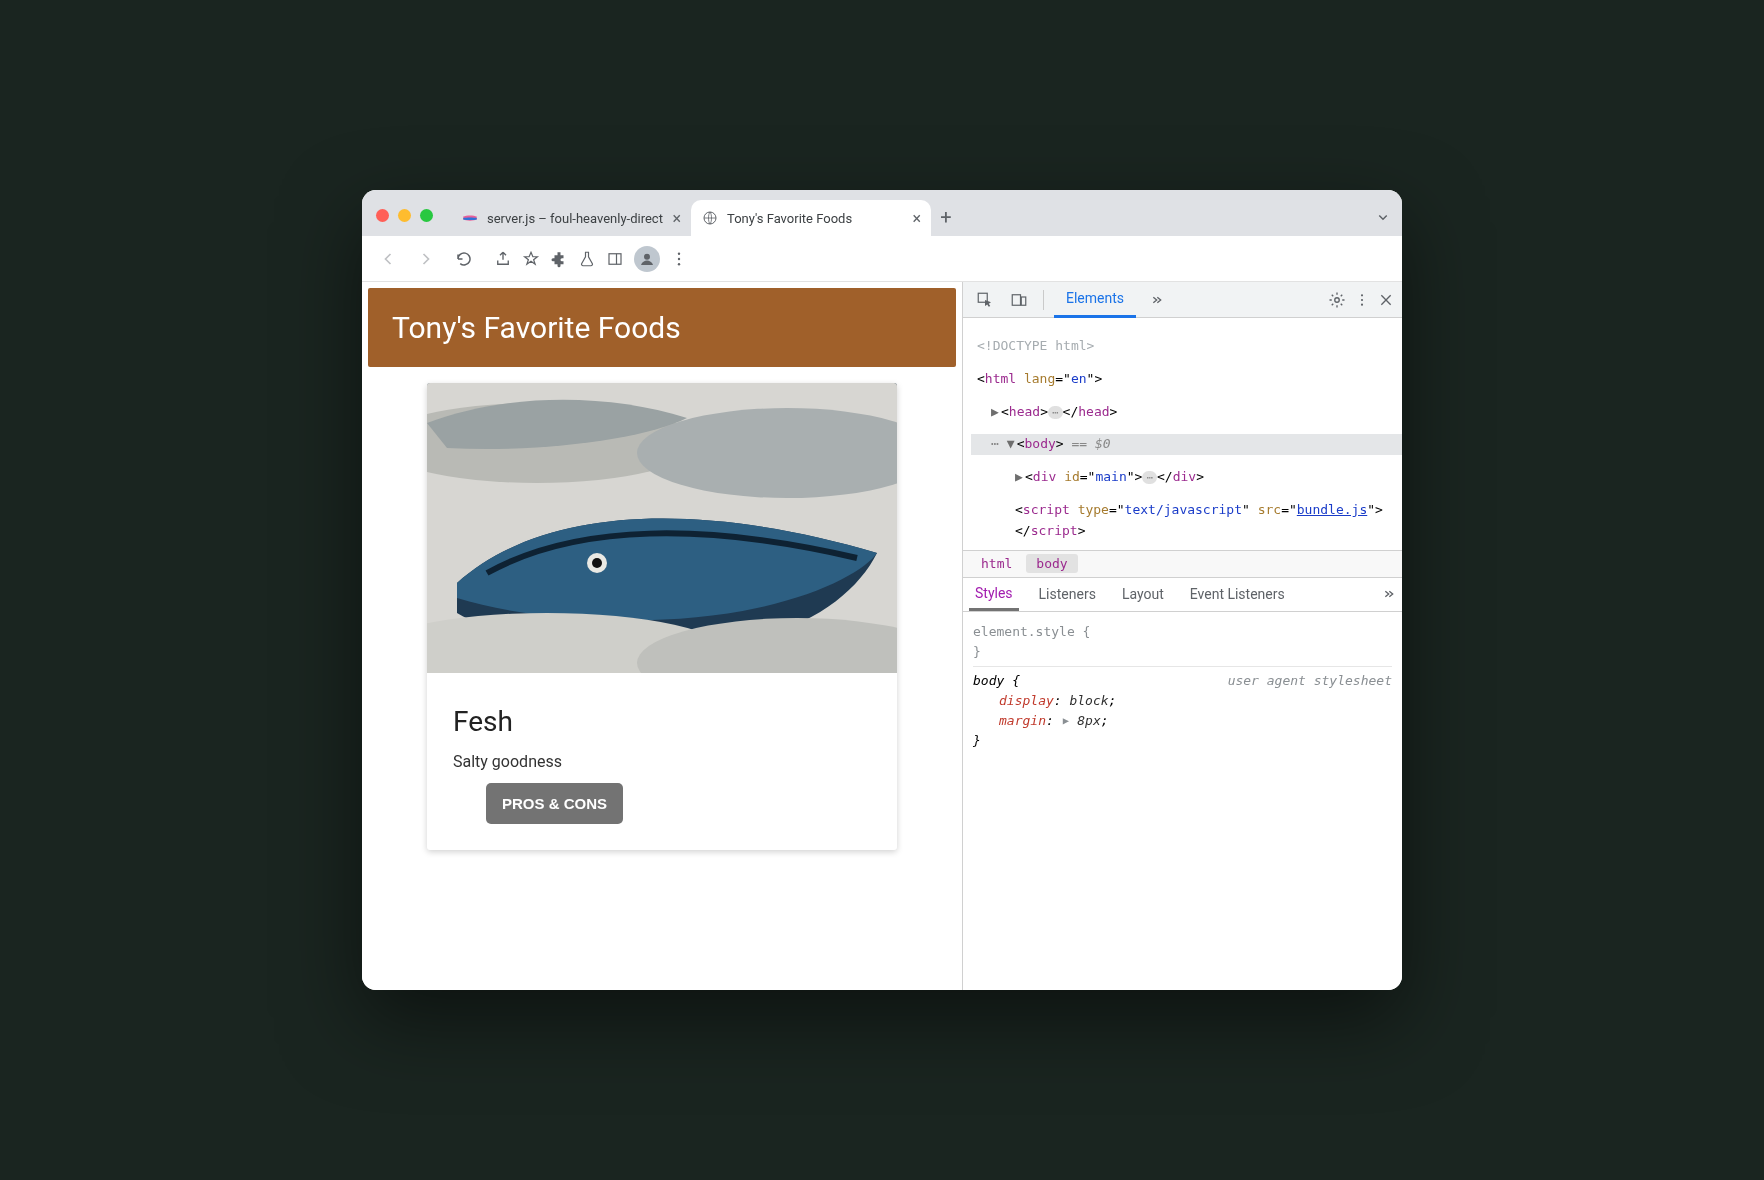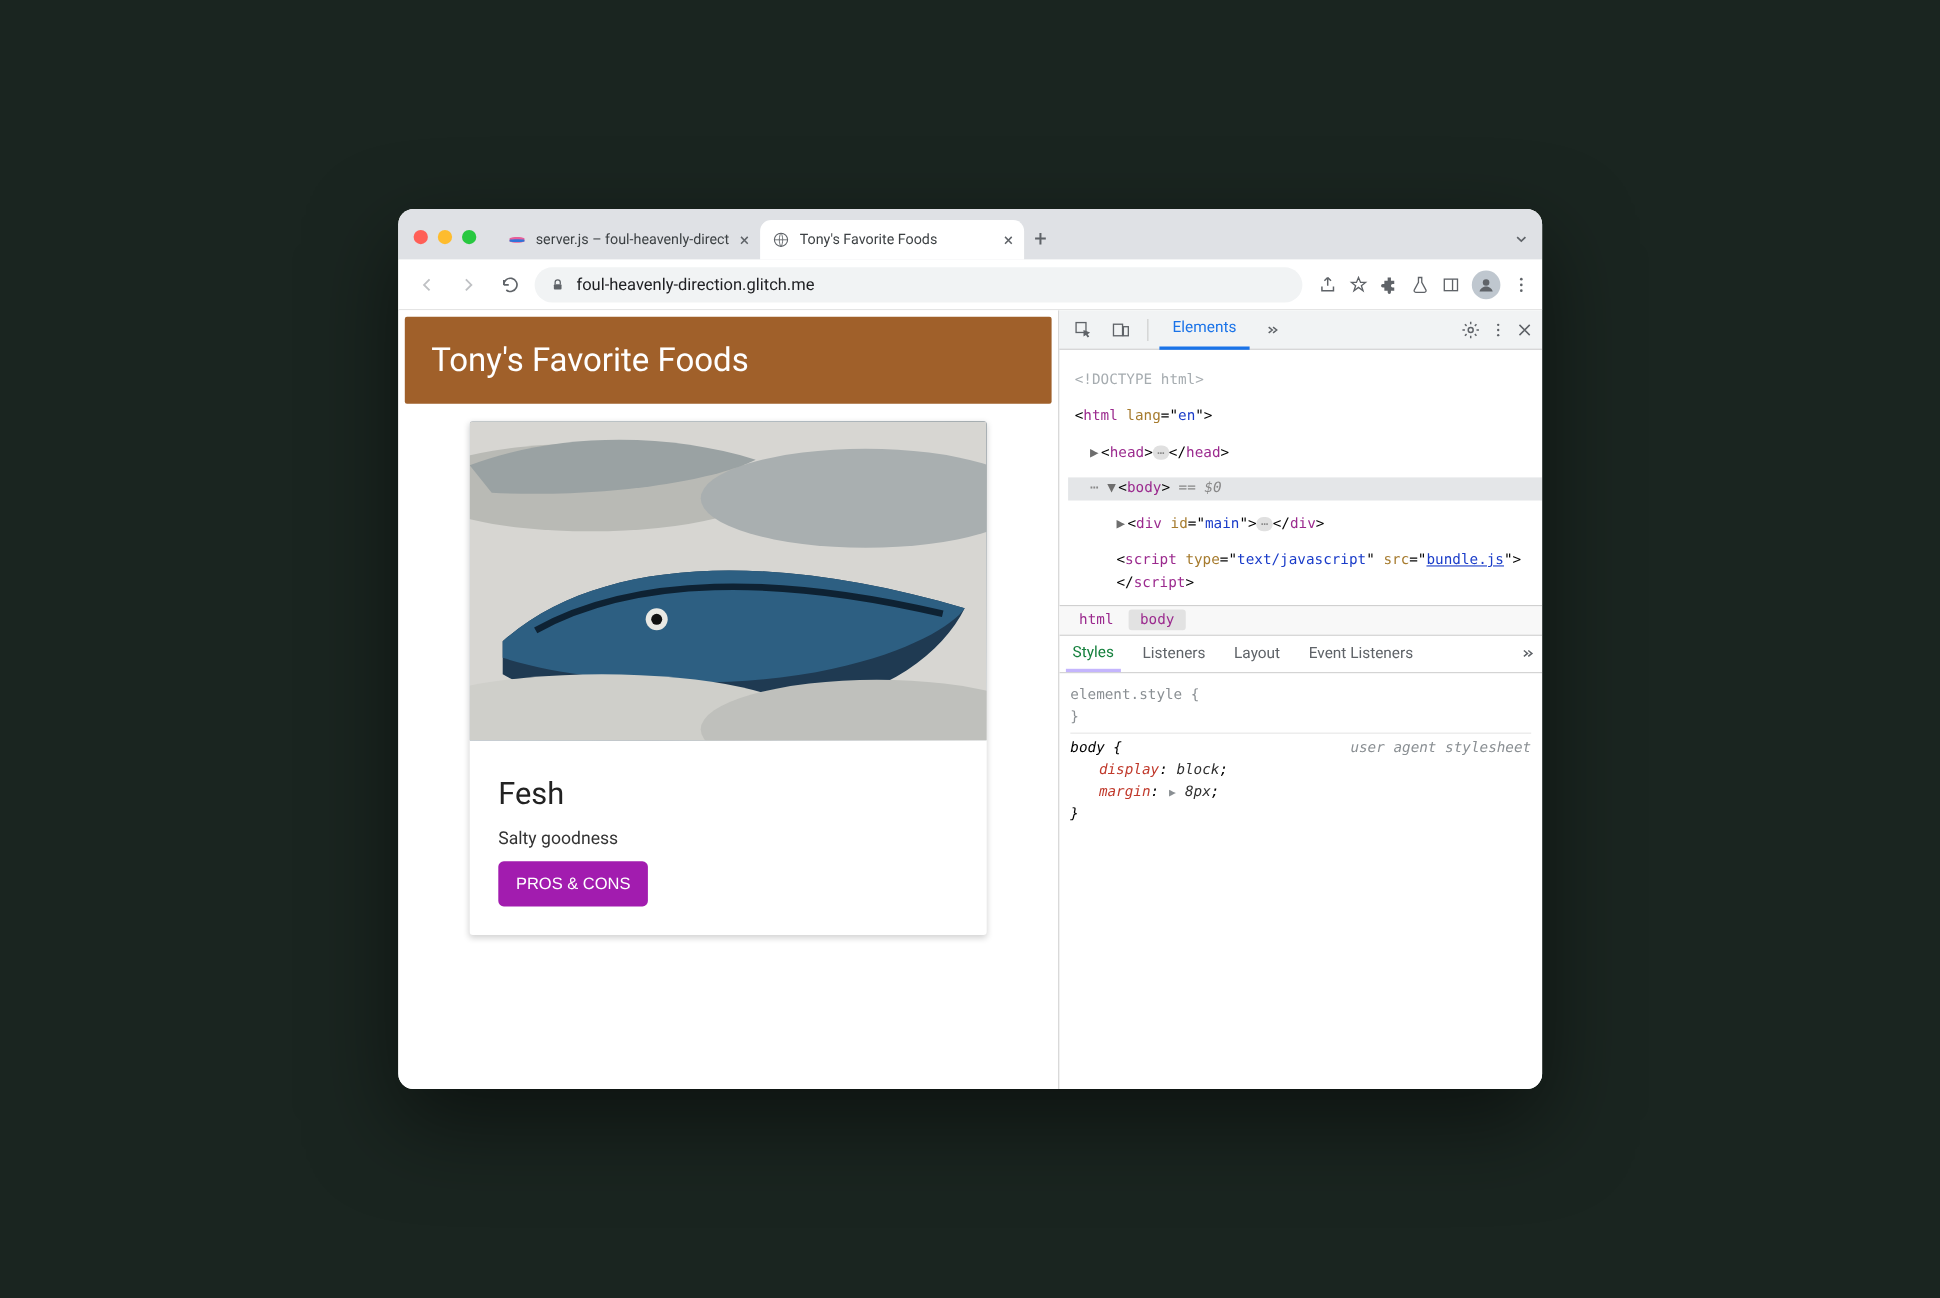--- a/index.html
+++ b/index.html
@@ -99,22 +99,22 @@
   background: #fff;
   box-shadow: 0 2px 6px rgba(0,0,0,0.18);
   border-radius: 3px;
   overflow: hidden;
 }
 .card-img { width: 100%; height: 290px; background: linear-gradient(135deg,#7a8a94 0%, #3b5a73 40%, #1b3344 60%, #cfd4d6 100%); position: relative; }
 .card-body { padding: 22px 26px 26px; }
 .card-title { font-size: 28px; color: #222; margin-bottom: 14px; font-weight: 400; margin-top: 10px; }
 .card-desc { font-size: 16px; color: #333; margin-bottom: 12px; }
 .card-btn {
-  background: #a21caf; color: #fff; border: none; padding: 12px 16px;
-  font-size: 15px; font-weight: 400; border-radius: 5px; cursor: pointer;
+  background: #737373; color: #fff; border: none; padding: 12px 16px;
+  font-size: 15px; font-weight: 700; border-radius: 5px; cursor: pointer; margin-left: 33px;
 }
 
 .card-img svg { width: 100%; height: 100%; }
 
 .dt-tabs {
   height: 36px; background: #f1f3f4; border-bottom: 1px solid #d0d0d0;
   display: flex; align-items: center; padding: 0 8px; gap: 6px;
 }
 .dt-tab-icon { width: 28px; height: 28px; display:flex; align-items:center; justify-content:center; color:#5f6368; cursor:pointer; }
 .dt-divider { width: 1px; height: 20px; background: #cacaca; margin: 0 4px; }
@@ -144,21 +144,21 @@
 .dt-breadcrumb {
   height: 28px; border-top: 1px solid #d0d0d0; border-bottom: 1px solid #d0d0d0;
   background:#f8f8f8; display:flex; align-items:center; padding: 0 8px; gap: 4px;
   font-family: Menlo, Consolas, monospace; font-size: 13px; color:#9b2a8e;
 }
 .crumb { padding: 2px 10px; border-radius: 3px; cursor:pointer; }
 .crumb.sel { background:#e2e2e2; }
 
 .styles-tabs { height: 34px; display:flex; align-items:center; border-bottom:1px solid #d0d0d0; padding: 0 6px; gap: 14px; font-size: 14px; }
 .styles-tab { padding: 0 6px; height:34px; display:flex; align-items:center; color:#5f6368; cursor:pointer; }
-.styles-tab.active { color:#15803d; border-bottom: 3px solid #c4b5fd; }
+.styles-tab.active { color:#a21caf; border-bottom: 3px solid #737373; }
 .styles-more { margin-left:auto; color:#5f6368; }
 
 .filter-row { height: 34px; display:flex; align-items:center; border-bottom:1px solid #d0d0d0; padding:0 8px; gap:10px; font-size:13px; }
 .filter-input { flex:1; border:none; background:transparent; font-size:14px; outline:none; color:#5f6368; }
 .filter-tool { color:#5f6368; font-family: Menlo, Consolas, monospace; cursor:pointer; }
 
 .styles-body { flex:1; overflow:auto; font-family: Menlo, Consolas, monospace; font-size:13px; padding: 6px 10px; line-height:1.55; }
 .rule-block { border-bottom: 1px solid #e6e6e6; padding: 4px 0; }
 .sel-gray { color:#8a8f93; }
 .ital { font-style: italic; }
@@ -217,29 +217,20 @@
     </div>
     <div class="nav-btn disabled">
       <svg viewBox="0 0 24 24" width="20" height="20">
           <path d="M9 6l6 6-6 6" fill="none" stroke="currentColor" stroke-width="2"></path>
         </svg>
     </div>
     <div class="nav-btn">
       <svg viewBox="0 0 24 24" width="18" height="18">
           <path d="M4 12a8 8 0 1 1 3 6.2M4 12V6m0 6h6" fill="none" stroke="#5f6368" stroke-width="2"></path>
         </svg>
-    </div>
-    <div class="omnibox">
-      <span class="lock">
-        <svg viewBox="0 0 24 24" width="14" height="14">
-            <rect x="6" y="11" width="12" height="8" rx="1.5" fill="#5f6368"></rect>
-            <path d="M8 11V8a4 4 0 0 1 8 0v3" fill="none" stroke="#5f6368" stroke-width="2"></path>
-          </svg>
-      </span>
-      <span>foul-heavenly-direction.glitch.me</span>
     </div>
     <div class="toolbar-icons">
       <span>
           <svg viewBox="0 0 24 24" width="18" height="18">
             <path d="M12 3v10m0-10l-4 4m4-4l4 4M5 14v5h14v-5" fill="none" stroke="#5f6368" stroke-width="1.8"></path>
           </svg>
         </span>
       <span>
           <svg viewBox="0 0 24 24" width="18" height="18">
             <path d="M12 3l2.5 6h6l-5 4 2 6-5.5-4L6.5 19l2-6-5-4h6z" fill="none" stroke="#5f6368" stroke-width="1.6"></path>

